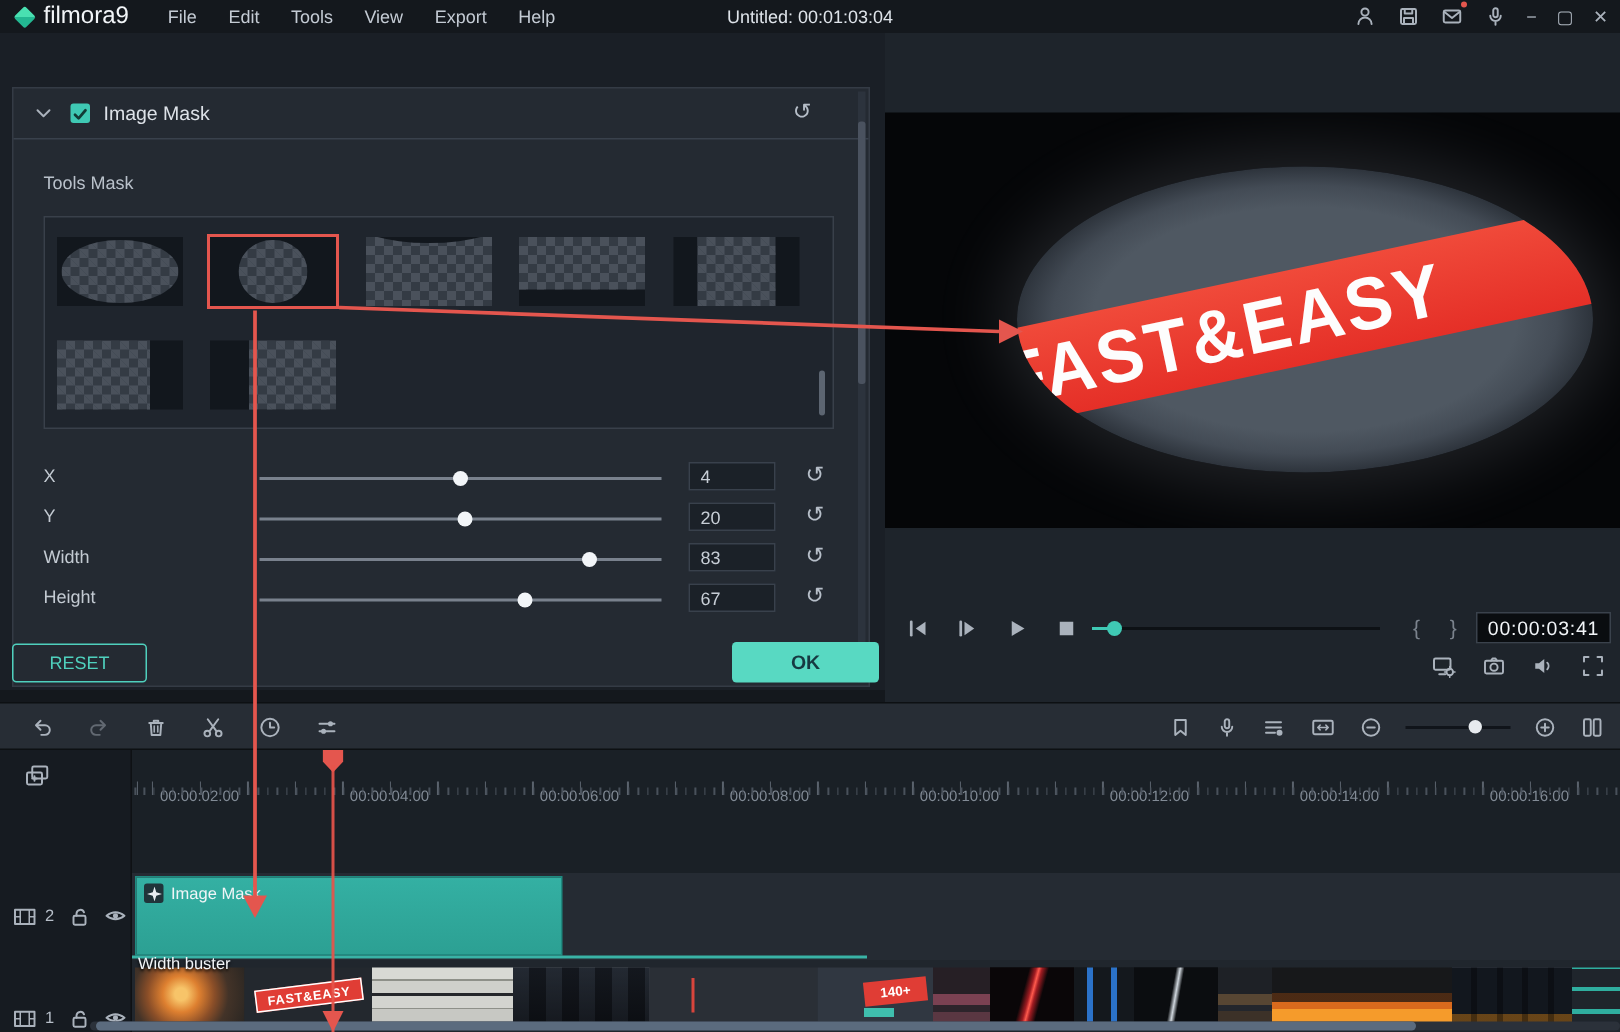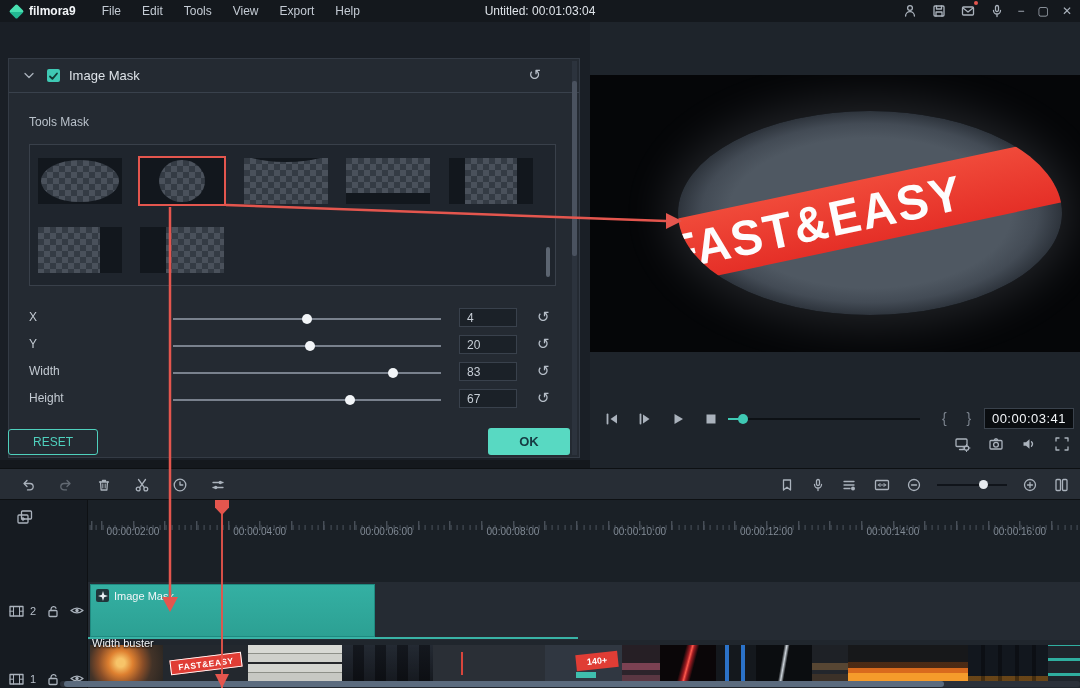--- a/index.html
+++ b/index.html
@@ -5,21 +5,21 @@
   * { margin:0; padding:0; box-sizing:border-box; }
   html,body { background:#0e1114; }
   body { font-family:"Liberation Sans", sans-serif; }
   #app { position:relative; width:1080px; height:688px; background:#14181d; overflow:hidden; color:#c9d0d8; }
   svg.ic { display:block; stroke:#aab2bc; fill:none; stroke-width:1.3; stroke-linecap:round; stroke-linejoin:round; }
 
   
   #titlebar { position:absolute; left:0; top:0; width:1080px; height:22px; background:#14181d; display:flex; align-items:center; font-size:12px; }
   #logo { display:flex; align-items:center; gap:6px; margin-left:10px; }
   #logo .diamond { width:13px; height:13px; background:linear-gradient(135deg,#49e0b1 50%,#23b892 50%); transform:rotate(45deg) scale(.82); border-radius:2px; }
-  #logo .lname { font-weight:bold; color:#f2f5f8; font-size:12px; }
+  #logo .lname { font-weight:normal; color:#f2f5f8; font-size:16px; }
   #menus { display:flex; gap:21px; margin-left:26px; color:#c4cbd4; }
   #menus .mi { cursor:default; }
   #proj-title { position:absolute; left:50%; transform:translateX(-50%); color:#dfe4ea; }
   #win-icons { position:absolute; right:8px; top:0; height:22px; display:flex; align-items:center; gap:13px; }
   #mail-wrap { position:relative; }
   #mail-dot { position:absolute; right:-2px; top:-2px; width:4px; height:4px; border-radius:50%; background:#e4564e; }
   .winglyph { color:#aab2bc; font-size:12px; line-height:22px; }
 
   
   #left-panel { position:absolute; left:0; top:22px; width:590px; height:438px; background:#1a1f26; }
@@ -52,21 +52,21 @@
 
   .srow { position:absolute; left:0; width:100%; height:22px; }
   .srow .slabel { position:absolute; left:20px; top:3px; font-size:12px; color:#c3cad2; }
   .srow .strack { position:absolute; left:164px; top:11px; width:268px; height:2px; background:#79818d; }
   .srow .shandle { position:absolute; top:-4px; left:var(--pos,50%); width:10px; height:10px; margin-left:-5px; border-radius:50%; background:#f2f5f8; }
   .srow .sinput { position:absolute; left:450px; top:1px; width:58px; height:19px; background:#1b2128; border:1px solid #39414c; color:#c7ced6; font-size:12px; padding:0 7px; font-family:"Liberation Sans",sans-serif; }
   .srow .sreset { position:absolute; left:528px; top:2px; }
   #srow-x { top:248px; } #srow-y { top:275px; } #srow-w { top:302px; } #srow-h { top:329px; }
 
   #btn-reset { position:absolute; left:8px; top:407px; width:90px; height:26px; background:transparent; border:1px solid #4fd0bd; border-radius:3px; color:#4fd0bd; font-size:12px; display:flex; align-items:center; justify-content:center; cursor:pointer; z-index:3; }
-  #btn-ok { position:absolute; left:488px; top:406px; width:82px; height:27px; background:#58d9c2; border-radius:3px; color:#163a42; font-weight:bold; font-size:13px; display:flex; align-items:center; justify-content:center; cursor:pointer; z-index:3; }
+  #btn-ok { position:absolute; left:488px; top:406px; width:98px; height:27px; background:#58d9c2; border-radius:3px; color:#163a42; font-weight:bold; font-size:13px; display:flex; align-items:center; justify-content:center; cursor:pointer; z-index:3; }
 
   
   #preview-panel { position:absolute; left:590px; top:22px; width:490px; height:446px; background:#1e242b; }
   #video { position:absolute; left:0; top:53px; width:490px; height:277px; background:#050608; overflow:hidden; }
   #spotlight { position:absolute; left:88px; top:36px; width:384px; height:204px; border-radius:50%; overflow:hidden;
      background:radial-gradient(ellipse at 50% 50%, #4f5862 0 52%, #434b55 62%, #2a3038 72%, rgba(8,10,12,0) 78%);
      box-shadow:0 0 46px 10px rgba(190,200,212,.16); }
   #banner { position:absolute; left:-28px; right:-28px; top:50%; height:64px; transform:translateY(-54%) rotate(-12deg);
      background:linear-gradient(180deg,#f04a3a,#e52f27); display:flex; align-items:center; overflow:hidden; }
   #banner .btext { white-space:nowrap; color:#fdfdfd; font-weight:bold; font-size:47px; letter-spacing:2px; margin-left:14px; transform:scaleY(1.05); }

